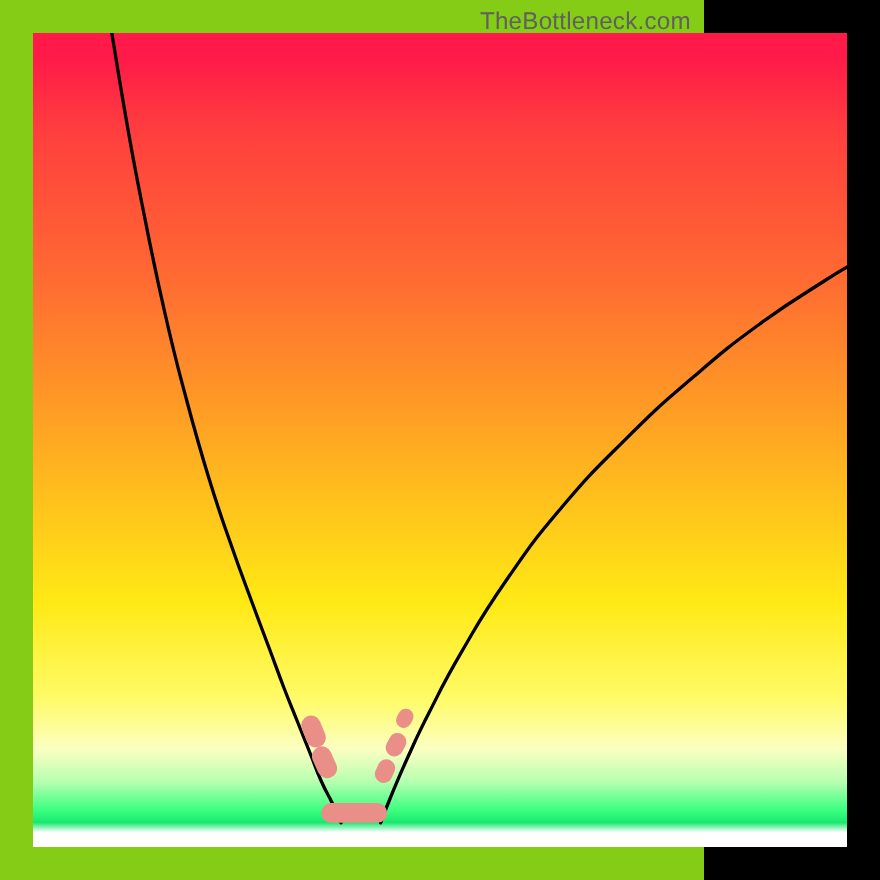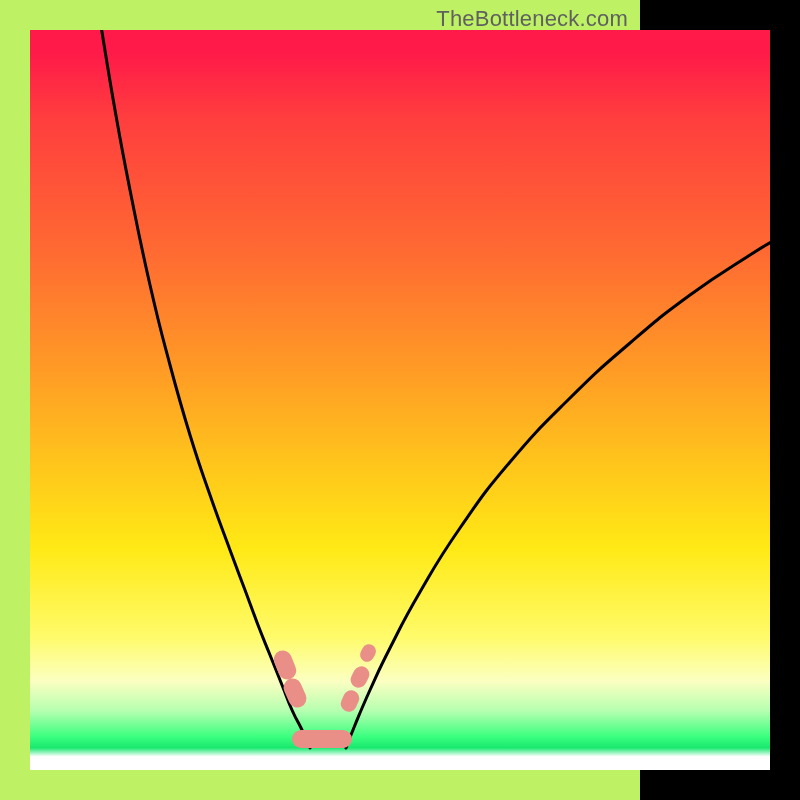--- a/index.html
+++ b/index.html
@@ -10,21 +10,21 @@
     overflow: hidden;
     background: #000;
     font-family: Arial, Helvetica, sans-serif;
   }
   .frame {
     position: absolute;
     left: 0;
     top: 0;
     width: 640px;
     height: 800px;
-    background: #bef264;
+    background: #84cc16;
   }
   .plot-area {
     position: absolute;
     left: 30px;
     top: 30px;
     width: 740px;
     height: 740px;
     
     background: linear-gradient(
       to bottom,

